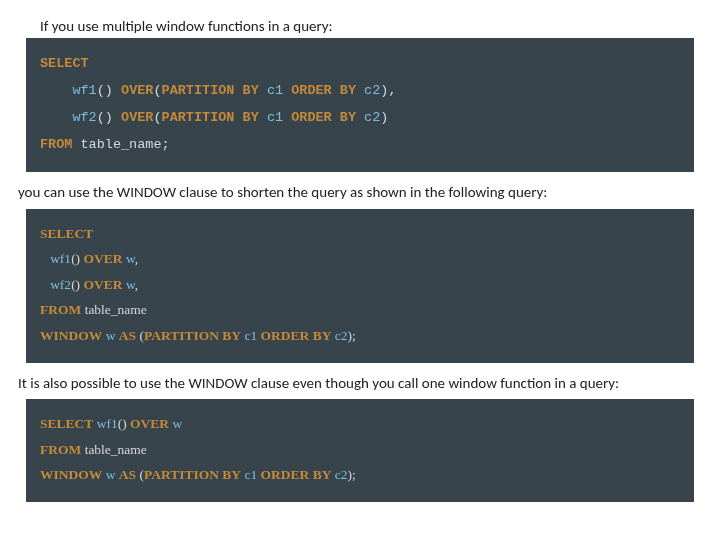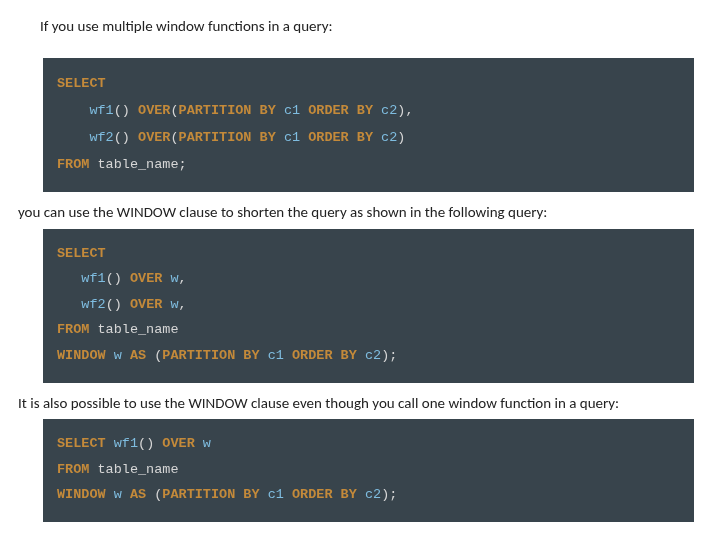--- a/index.html
+++ b/index.html
@@ -5,39 +5,40 @@
   body {
     margin: 0;
     padding: 0;
     font-family: Calibri, Arial, sans-serif;
     font-size: 15px;
     color: #222;
     background: #fff;
     width: 720px;
   }
   .para {
-    margin: 16px 28px 22px 40px;
+    margin: 16px 28px 2px 40px;
     line-height: 1.35;
   }
   .para.tight {
     margin: 8px 28px 6px 18px;
   }
   .code-block {
     background: #38444c;
-    margin: 0 26px 10px 43px;
+    margin: 0 26px 10px 26px;
     padding: 12px 14px 14px 14px;
     font-family: Consolas, "Courier New", monospace;
     font-size: 13.5px;
     line-height: 2.0;
     color: #d6d6d6;
     white-space: pre;
     overflow: hidden;
   }
   .code-block.tight {
     line-height: 1.9;
+    font-family: Liberation Serif, serif;
   }
   .kw   { color: #c48a3a; font-weight: bold; }   
   .func { color: #7fbde0; }                       
   .col  { color: #7fbde0; }                       
   .par  { color: #d6d6d6; }                       
   .plain{ color: #d6d6d6; }
 </style>
 </head>
 <body>
 

